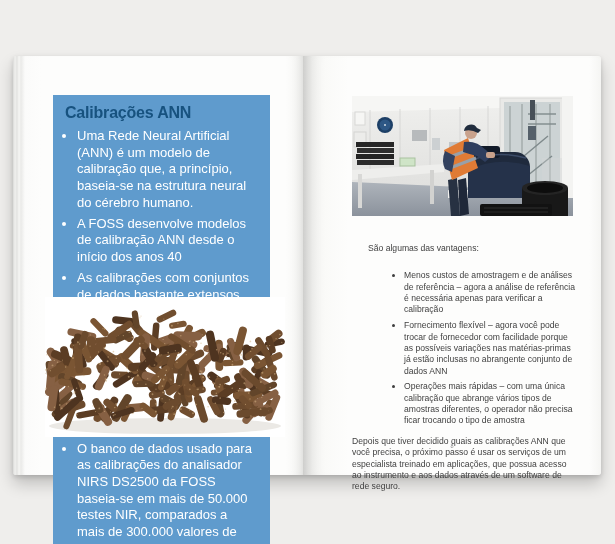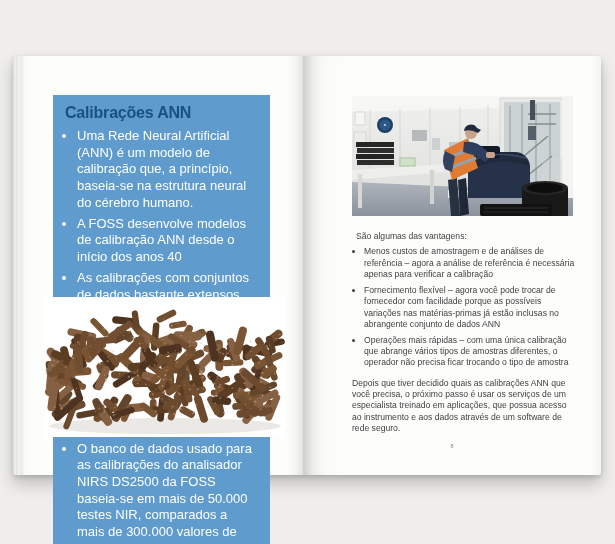--- a/index.html
+++ b/index.html
@@ -53,23 +53,23 @@
     font-size:5.5px;color:#8a8a8a;
   }
   .photo-wrap{
     position:absolute;left:49px;top:40px;width:221px;height:120px;
     background:#dfe1e0;overflow:hidden;
   }
   .rtext{
     position:absolute;left:49px;top:171px;width:226px;
     color:var(--body_text,#3f3f3f);font-size:8.6px;line-height:1.32;
   }
-  .rtext .intro{margin:4px;}
+  .rtext .intro{margin:16px;}
   .rtext ul{margin:3px 0 0 0;padding:0 0 0 12px;list-style:disc;}
-  .rtext li{margin-bottom:4.5px;}
+  .rtext li{margin-bottom:4.5px;margin-left:40px;}
   .rtext p.closing{margin:9px 0 4px 0;}
   svg{display:block;}
 </style>
 </head>
 <body>
 
 <div class="book">
 
   <div class="page page-left">
     <div class="panel">

